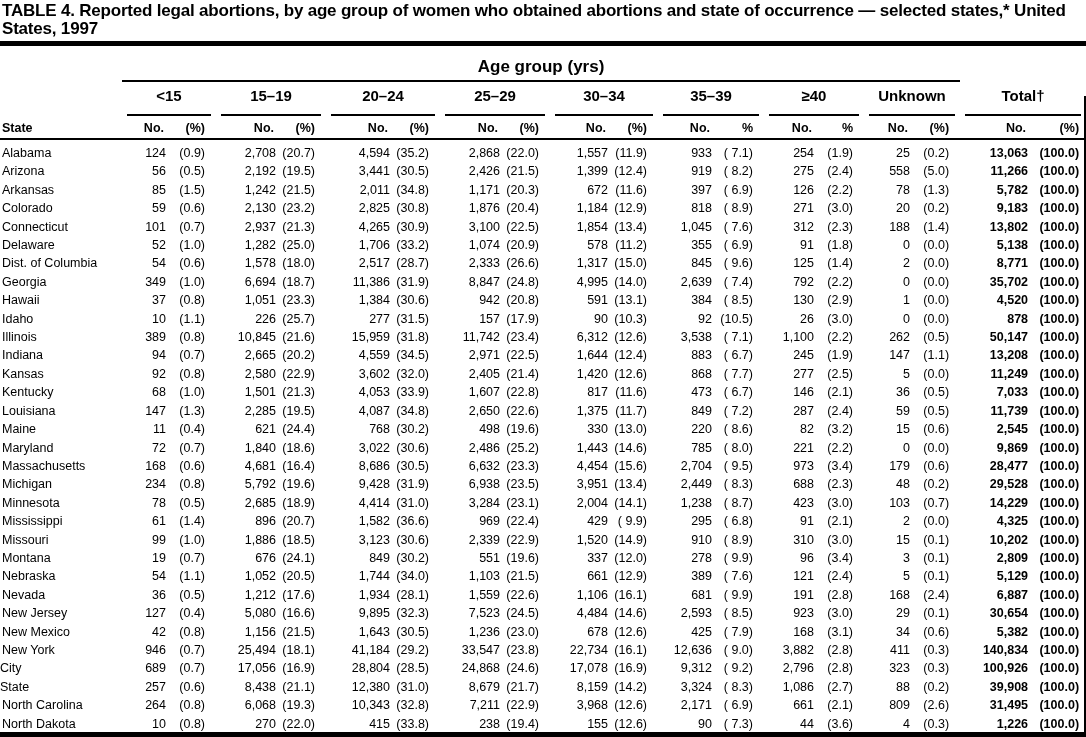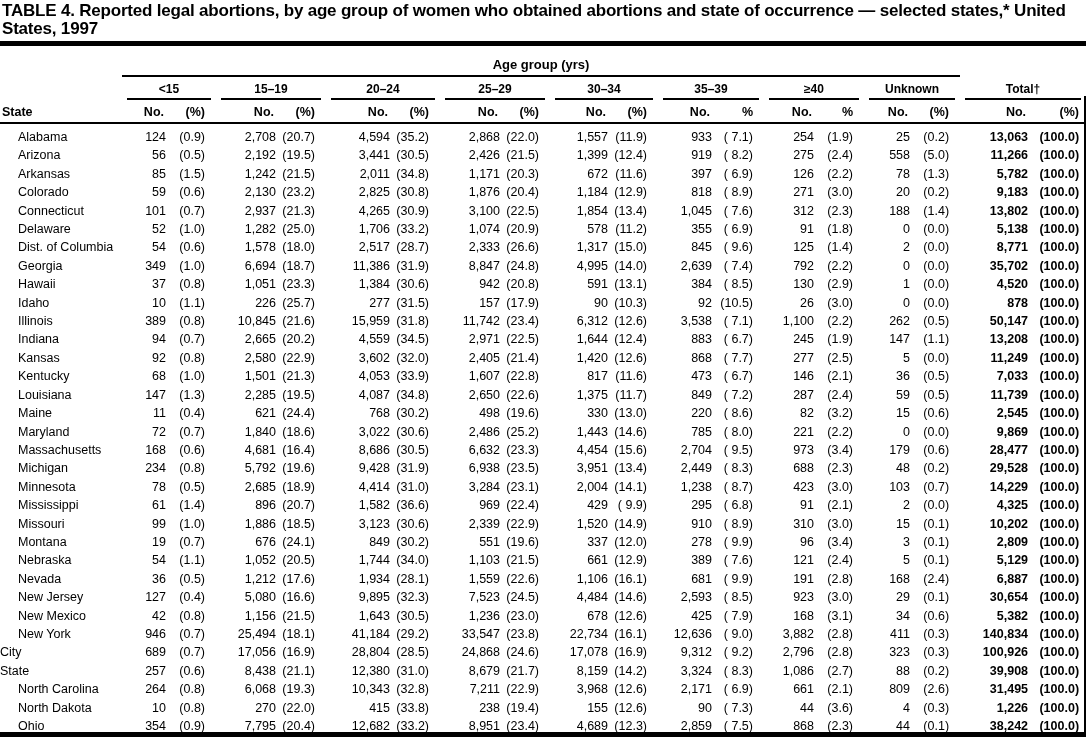--- a/index.html
+++ b/index.html
@@ -38,51 +38,51 @@
     border-collapse: collapse;
     table-layout: fixed;
     width: 1086px;
     margin-top: 10px;
   }
   th, td { padding: 0; }
   thead th { font-weight: bold; }
   th.agegroup {
     border-bottom: 2px solid #000000;
     text-align: center;
-    font-size: 13px;
+    font-size: 17px;
     padding: 1px 0 3px 0;
   }
   tr.grp-row th { padding-top: 5px; vertical-align: bottom; }
   .grp-u {
     border-bottom: 2px solid #000000;
     margin: 0 5px;
     text-align: center;
-    font-size: 12px;
-    padding-bottom: 2px;
+    font-size: 15px;
+    padding-bottom: 10px;
     white-space: nowrap;
   }
   tr.subhead th {
     border-bottom: 2px solid #000000;
     padding: 5px 0 3px 0;
     vertical-align: bottom;
     font-size: 12.5px;
     text-align: right;
     white-space: nowrap;
   }
   tr.subhead th.state-hdr { text-align: left; padding-left: 2px; }
   tr.subhead th.num { padding-right: 4px; }
   tr.subhead th.pct { padding-right: 11px; }
   tr.subhead th.pct.total-col { padding-right: 7px; }
   tbody td {
     font-size: 12.5px;
     line-height: 18.4px;
     white-space: nowrap;
   }
   tbody tr:first-child td { padding-top: 4px; }
-  td.state { text-align: left; padding-left: 18px; }
+  td.state { text-align: left; padding-left: 2px; }
   td.state.indent { padding-left: 0; }
   td.num { text-align: right; padding-right: 2px; }
   td.pct { text-align: right; padding-right: 11px; }
   td.total { font-weight: bold; }
   td.pct.total { padding-right: 7px; }
 </style>
 </head>
 <body>
 
 <div class="page">

